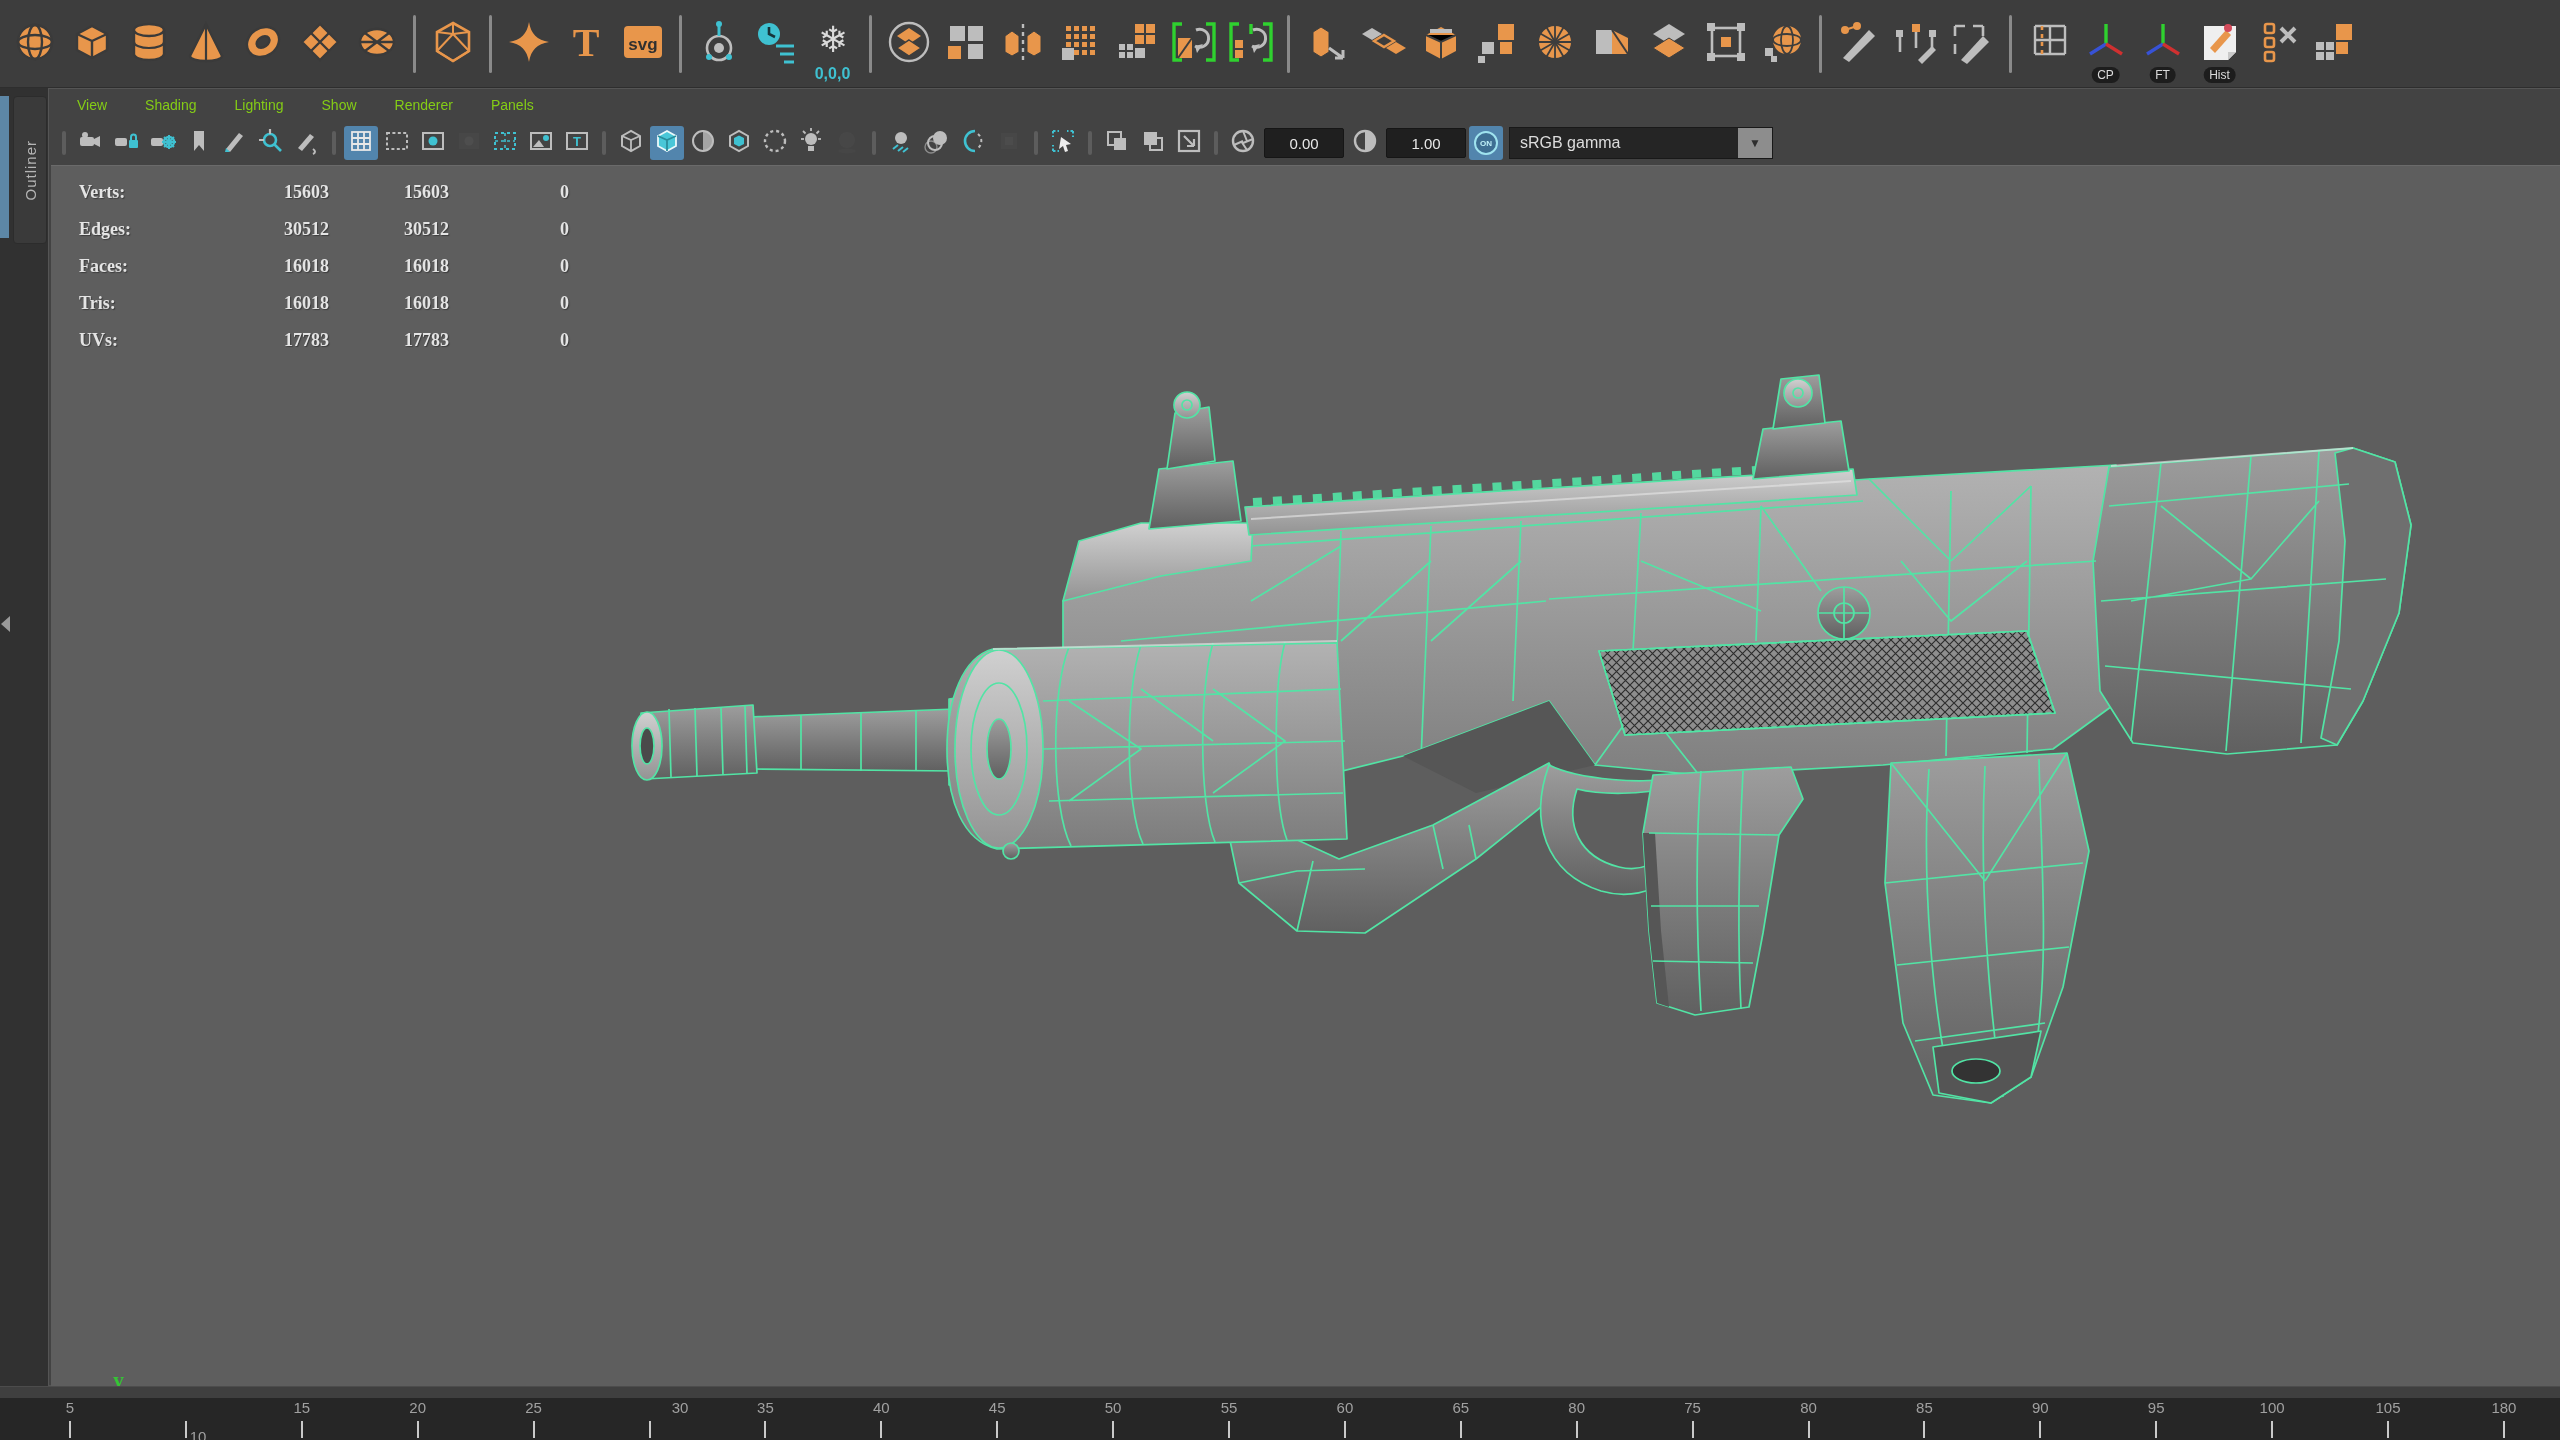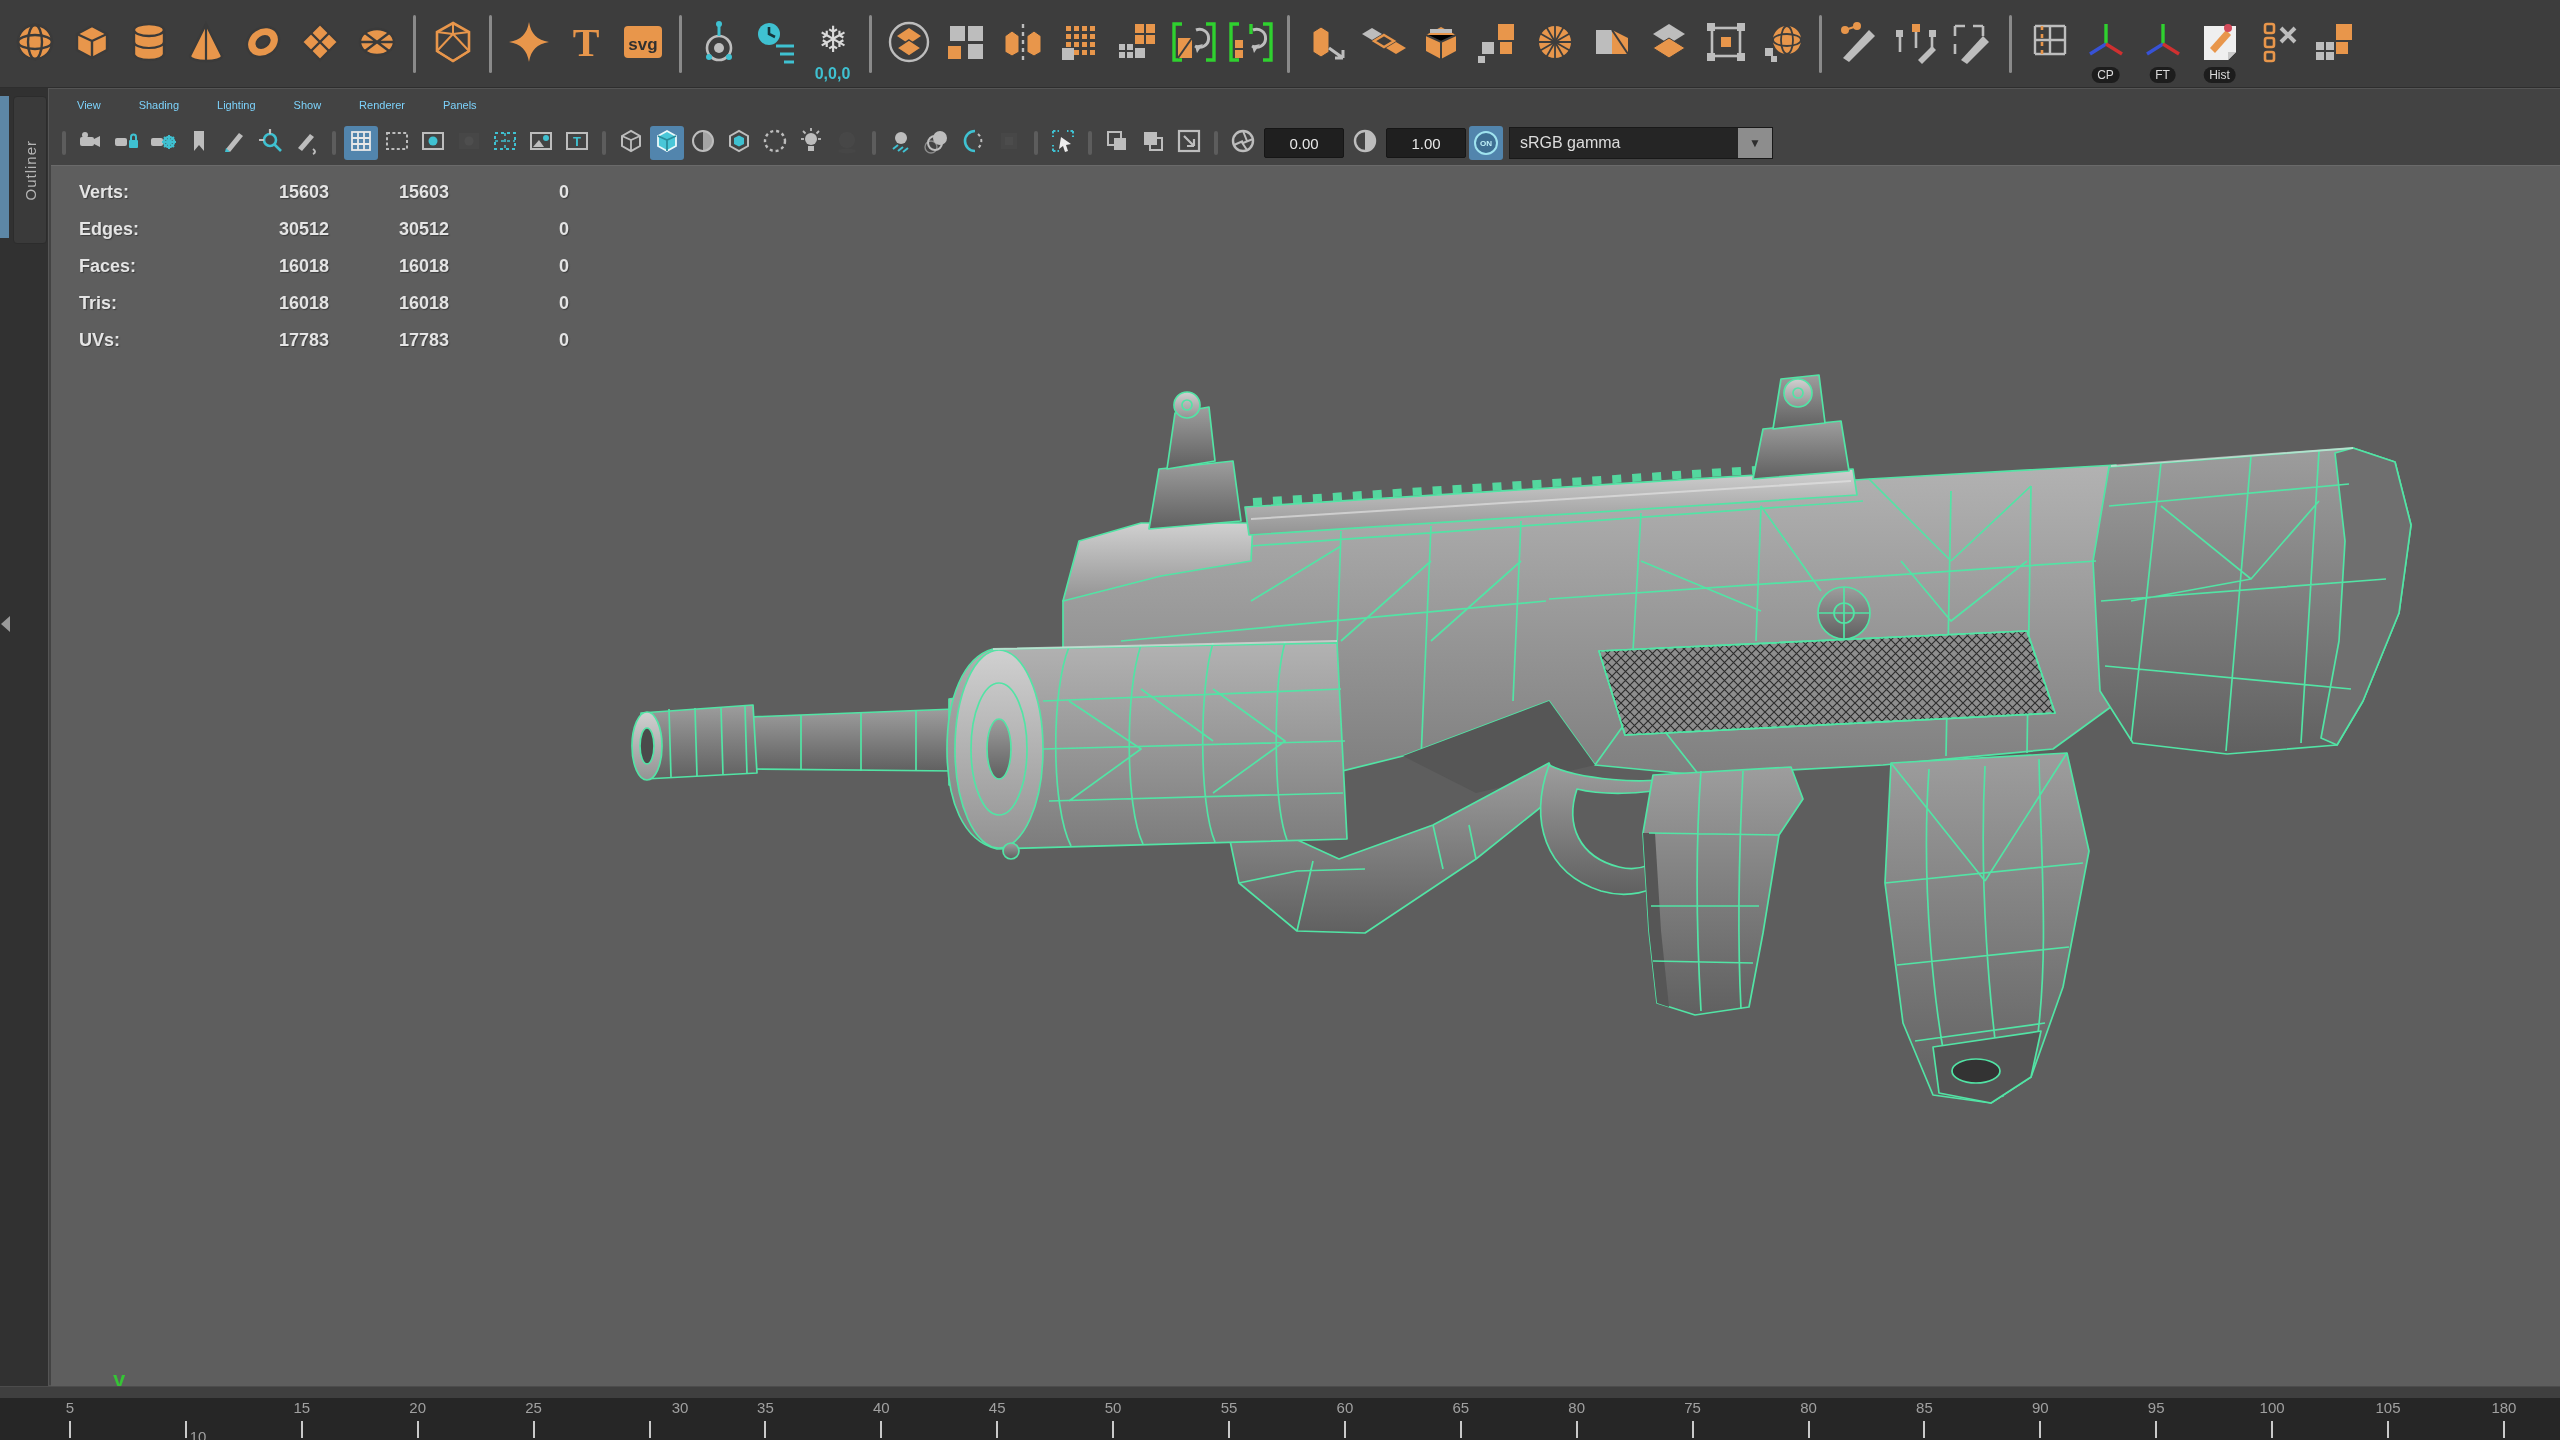--- a/index.html
+++ b/index.html
@@ -21,21 +21,21 @@
   #tool-accent{position:absolute;left:0;top:96px;width:9px;height:142px;background:#5d87a6;}
   #outliner-tab{position:absolute;left:13px;top:96px;width:32px;height:146px;background:#3a3a3a;
       border:1px solid #2c2c2c;border-radius:4px;display:flex;align-items:center;justify-content:center;cursor:pointer;}
   #outliner-tab span{writing-mode:vertical-rl;transform:rotate(180deg);color:#b5b5b5;font-size:15px;letter-spacing:1px;}
   #collapse-arrow{position:absolute;left:1px;top:616px;width:0;height:0;
       border-top:8px solid transparent;border-bottom:8px solid transparent;border-right:9px solid #9a9a9a;}
   #panel-area{position:absolute;left:48px;top:88px;width:2512px;height:1298px;background:#434343;
       border:1px solid #555;border-right:none;box-sizing:border-box;}
   #panel-menubar{position:absolute;left:0px;top:0px;width:100%;height:32px;display:flex;align-items:center;
       gap:38px;padding-left:28px;box-sizing:border-box;}
-  #panel-menubar .pmenu{color:#7dd3fc;font-size:11px;cursor:pointer;}
+  #panel-menubar .pmenu{color:#84cc16;font-size:14px;cursor:pointer;}
   #panel-toolbar{position:absolute;left:0;top:32px;width:100%;height:44px;display:flex;align-items:center;
       padding-left:6px;box-sizing:border-box;}
   .pcell{position:relative;width:34px;height:34px;margin:0 1px;border-radius:3px;display:flex;
       align-items:center;justify-content:center;flex:0 0 auto;}
   .pcell svg{width:28px;height:28px;}
   .pcell.active{background:#5285ad;}
   .pcell.dim{opacity:.45;}
   .psep{width:4px;height:24px;background:#5d5d5d;border-radius:2px;margin:0 7px;flex:0 0 auto;}
   .pfield{width:78px;height:28px;background:#1f1f1f;border:1px solid #161616;border-radius:2px;color:#e8e8e8;
       font-size:15px;display:flex;align-items:center;justify-content:center;margin:0 3px;flex:0 0 auto;}
@@ -43,21 +43,21 @@
       justify-content:center;flex:0 0 auto;}
   .pon .oncirc{width:24px;height:24px;border-radius:50%;border:2px solid #9fe3ef;color:#bff0f8;font-size:8px;
       font-weight:bold;display:flex;align-items:center;justify-content:center;background:#3e6f93;box-sizing:border-box;}
   .pdrop{width:262px;height:30px;background:#252525;border:1px solid #191919;display:flex;align-items:center;
       margin-left:6px;flex:0 0 auto;cursor:pointer;}
   .pdrop .dtext{flex:1;color:#dddddd;font-size:16px;padding-left:10px;}
   .pdrop .dbtn{width:34px;height:100%;background:#8d8d8d;display:flex;align-items:center;justify-content:center;}
   .pdrop .dbtn span{color:#2e2e2e;font-size:12px;}
   
   #viewport{position:absolute;left:2px;top:76px;width:2509px;height:1221px;background:#5e5e5e;
-      border-top:1px solid #6a6a6a;box-sizing:border-box;}
+      border-top:1px solid #6a6a6a;box-sizing:border-box;font-family:Liberation Serif, serif;}
   #hud{position:absolute;left:28px;top:8px;color:#e4e4e4;font-size:18px;font-weight:bold;
       text-shadow:1px 1px 1px #3c3c3c;}
   .hudrow{display:flex;height:37px;align-items:center;}
   .hudrow .hl{width:130px;text-align:left;}
   .hudrow .h1{width:120px;text-align:right;}
   .hudrow .h2{width:120px;text-align:right;}
   .hudrow .h3{width:120px;text-align:right;}
   #axis-gizmo{position:absolute;left:10px;top:1195px;}
   
   #range-strip{position:absolute;left:0;top:1386px;width:2560px;height:12px;background:#3f3f3f;border-top:1px solid #4c4c4c;box-sizing:border-box;}

